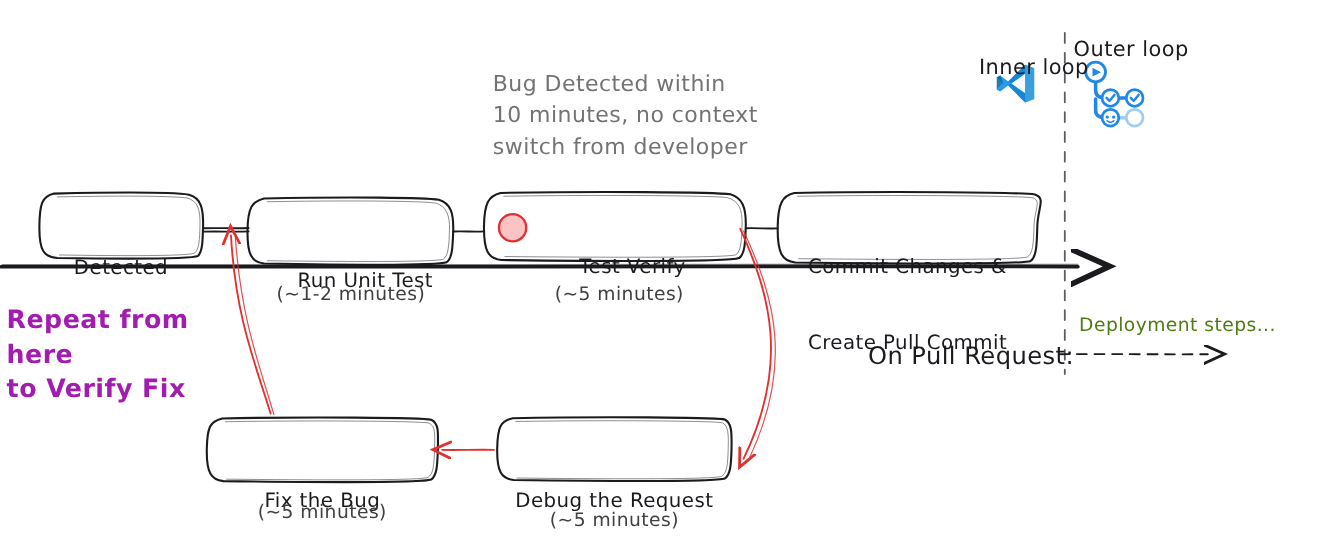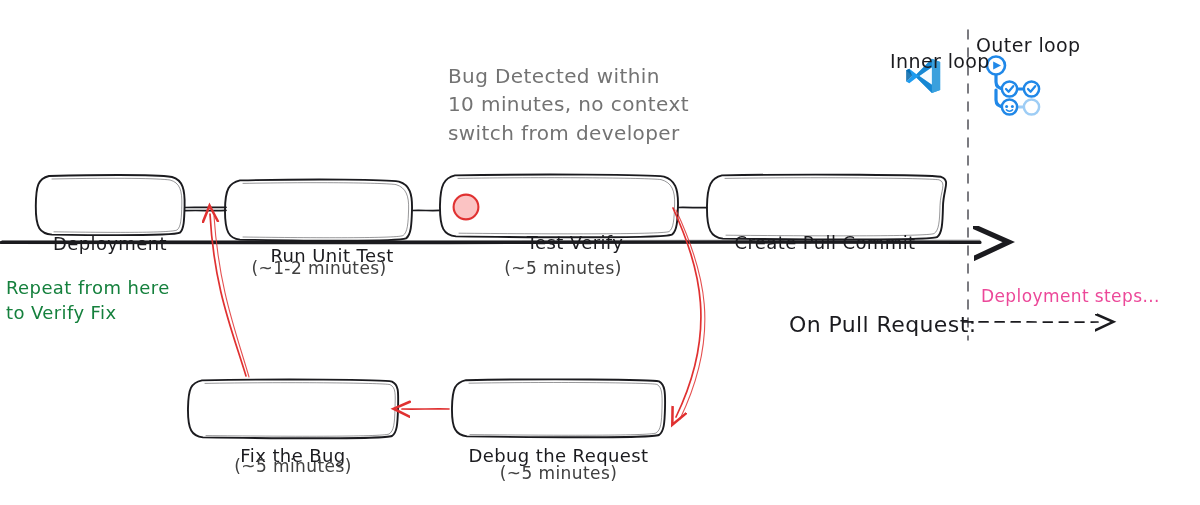--- a/index.html
+++ b/index.html
@@ -44,35 +44,36 @@
     font-size: 17px;
     color: #404040;
     text-align: center;
   }
   .annot-red {
     color: #737373;
     font-size: 20px;
     line-height: 1.42;
   }
   .annot-black {
-    color: #15803d;
-    font-size: 18px;
+    color: #a21caf;
+    font-size: 23px;
     line-height: 1.38;
+    font-weight: bold;
   }
   .loop-title {
     font-size: 19px;
     color: #1b1b1f;
   }
   .on-pr {
     font-size: 22px;
     color: #1b1b1f;
   }
   .deploy-steps {
     font-size: 17px;
-    color: #ec4899;
+    color: #4d7c0f;
   }
 </style>
 </head>
 <body>
 
 <div id="canvas">
 
   <svg class="layer" viewBox="0 0 1200 505">
     <defs>
       <marker id="blackArrow" markerWidth="14" markerHeight="14" refX="2" refY="5" orient="auto" markerUnits="strokeWidth">
@@ -209,32 +210,33 @@
   <div class="layer">
 
     <div class="hand annot-red" style="left: 448px; top: 62px; width: 300px; white-space: pre-line;">Bug Detected within
 10 minutes, no context
 switch from developer</div>
 
     <div class="hand loop-title" style="left:890px; top:33px;margin-top:16px;">Inner loop</div>
     <div class="hand loop-title" style="left:976px; top:33px;">Outer loop</div>
 
     <div class="hand node-label" style="left:35px; top:186px; width:150px;">
-      <div>Deployment</div>
+      <div>Detected</div>
     </div>
 
     <div class="hand node-label" style="left:238px; top:198px; width:188px;">
       <div>Run Unit Test</div>
     </div>
 
     <div class="hand node-label" style="left:480px; top:185px; width:190px;">
       <div>Test Verify</div>
     </div>
 
     <div class="hand node-label" style="left:707px; top:185px; width:236px;">
+      <div>Commit Changes &amp;</div>
       <div>Create Pull Commit</div>
     </div>
 
     <div class="hand node-label" style="left:188px; top:398px; width:210px;">
       <div>Fix the Bug</div>
     </div>
 
     <div class="hand node-label" style="left:452px; top:398px; width:213px;">
       <div>Debug the Request</div>
     </div>

